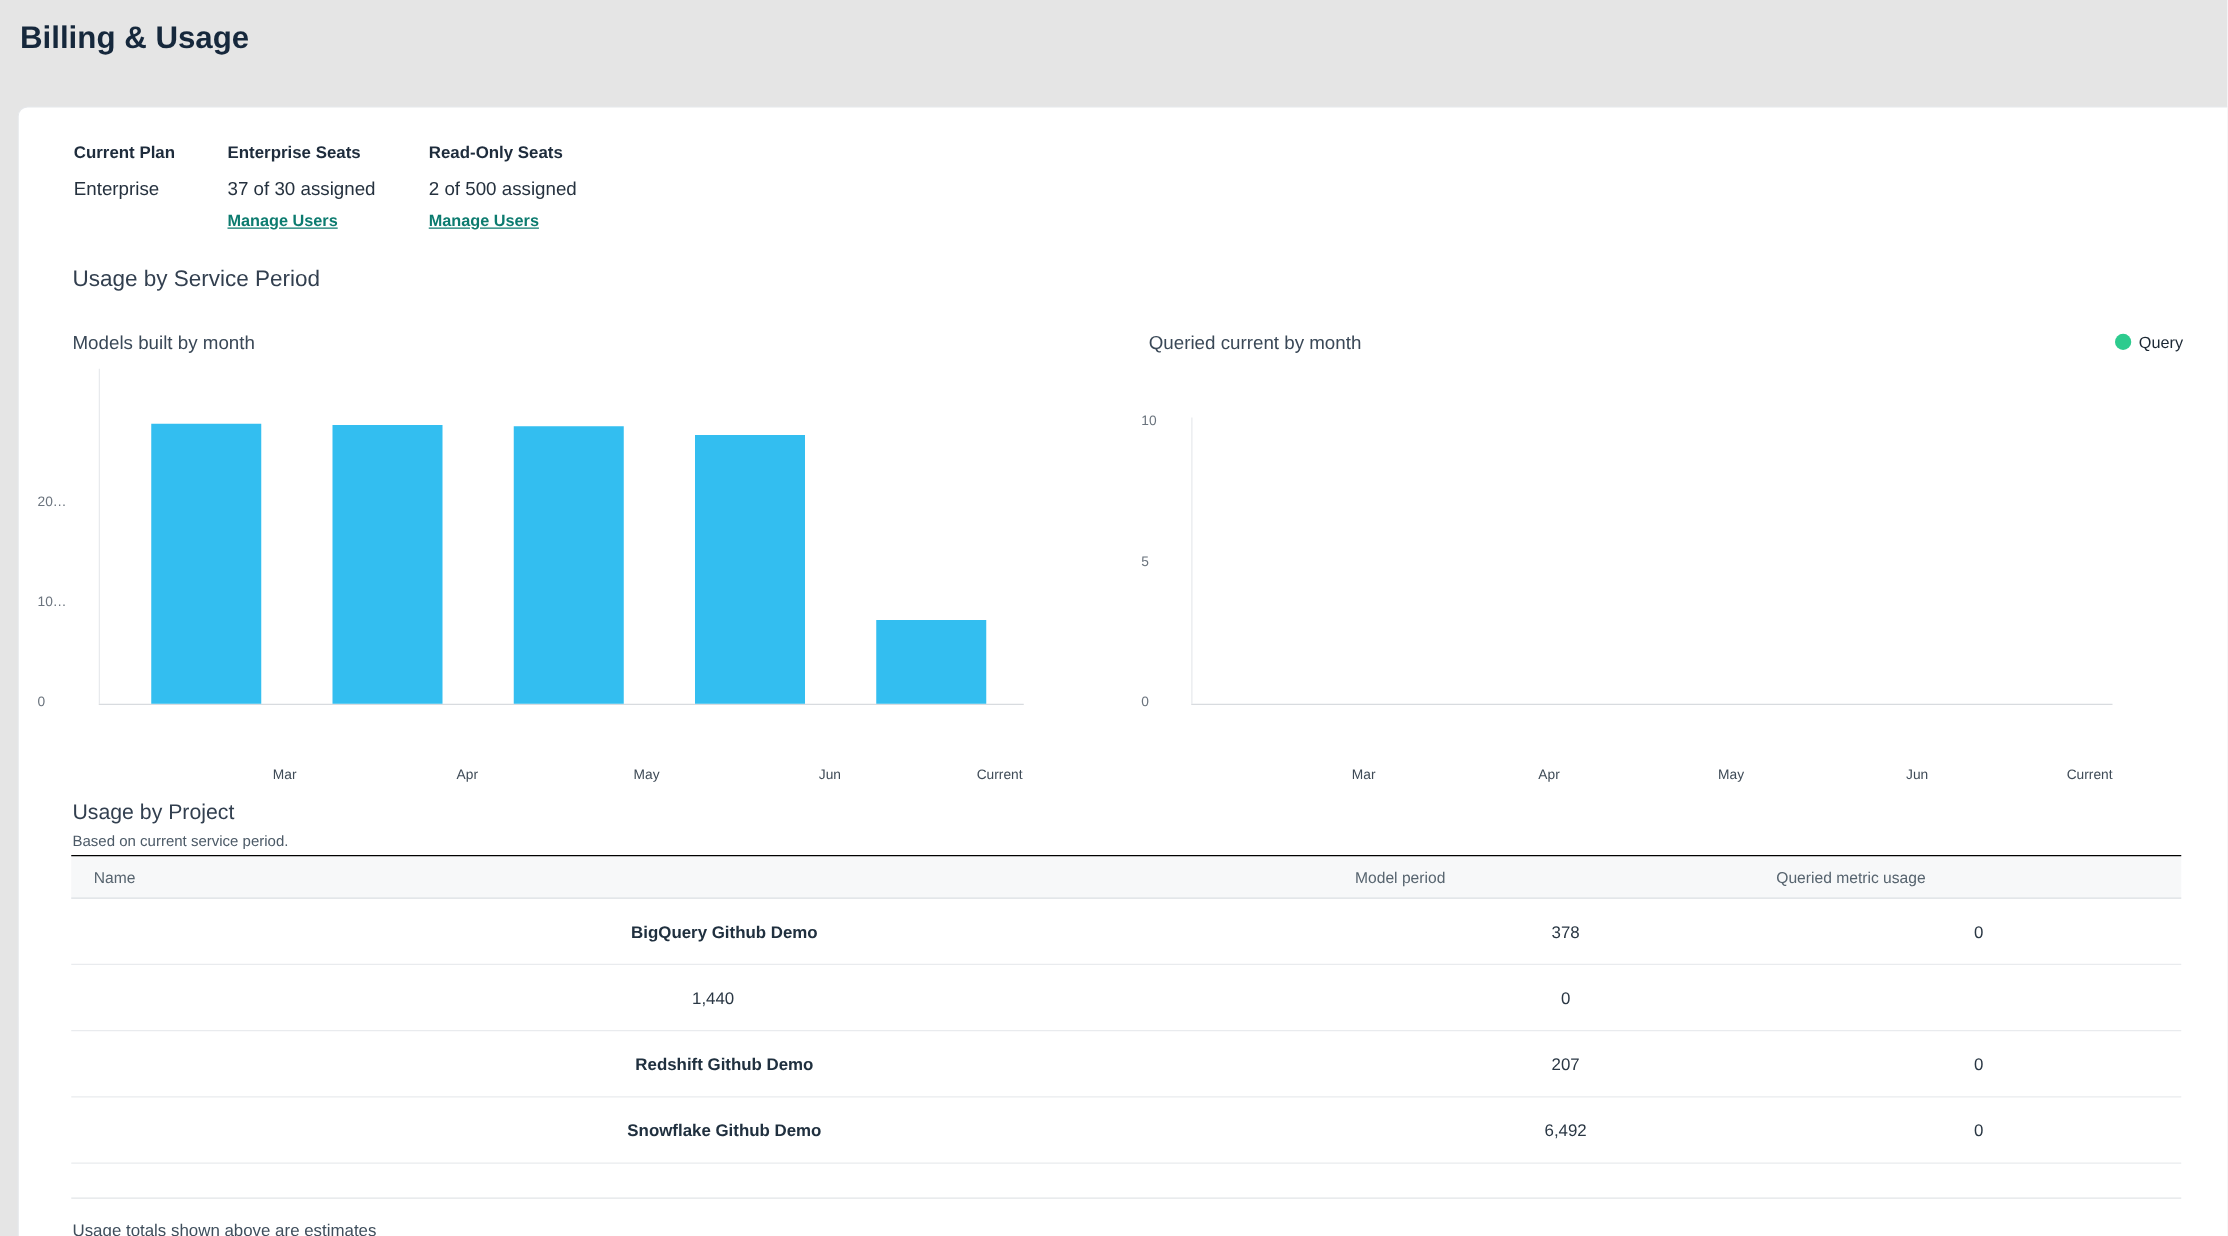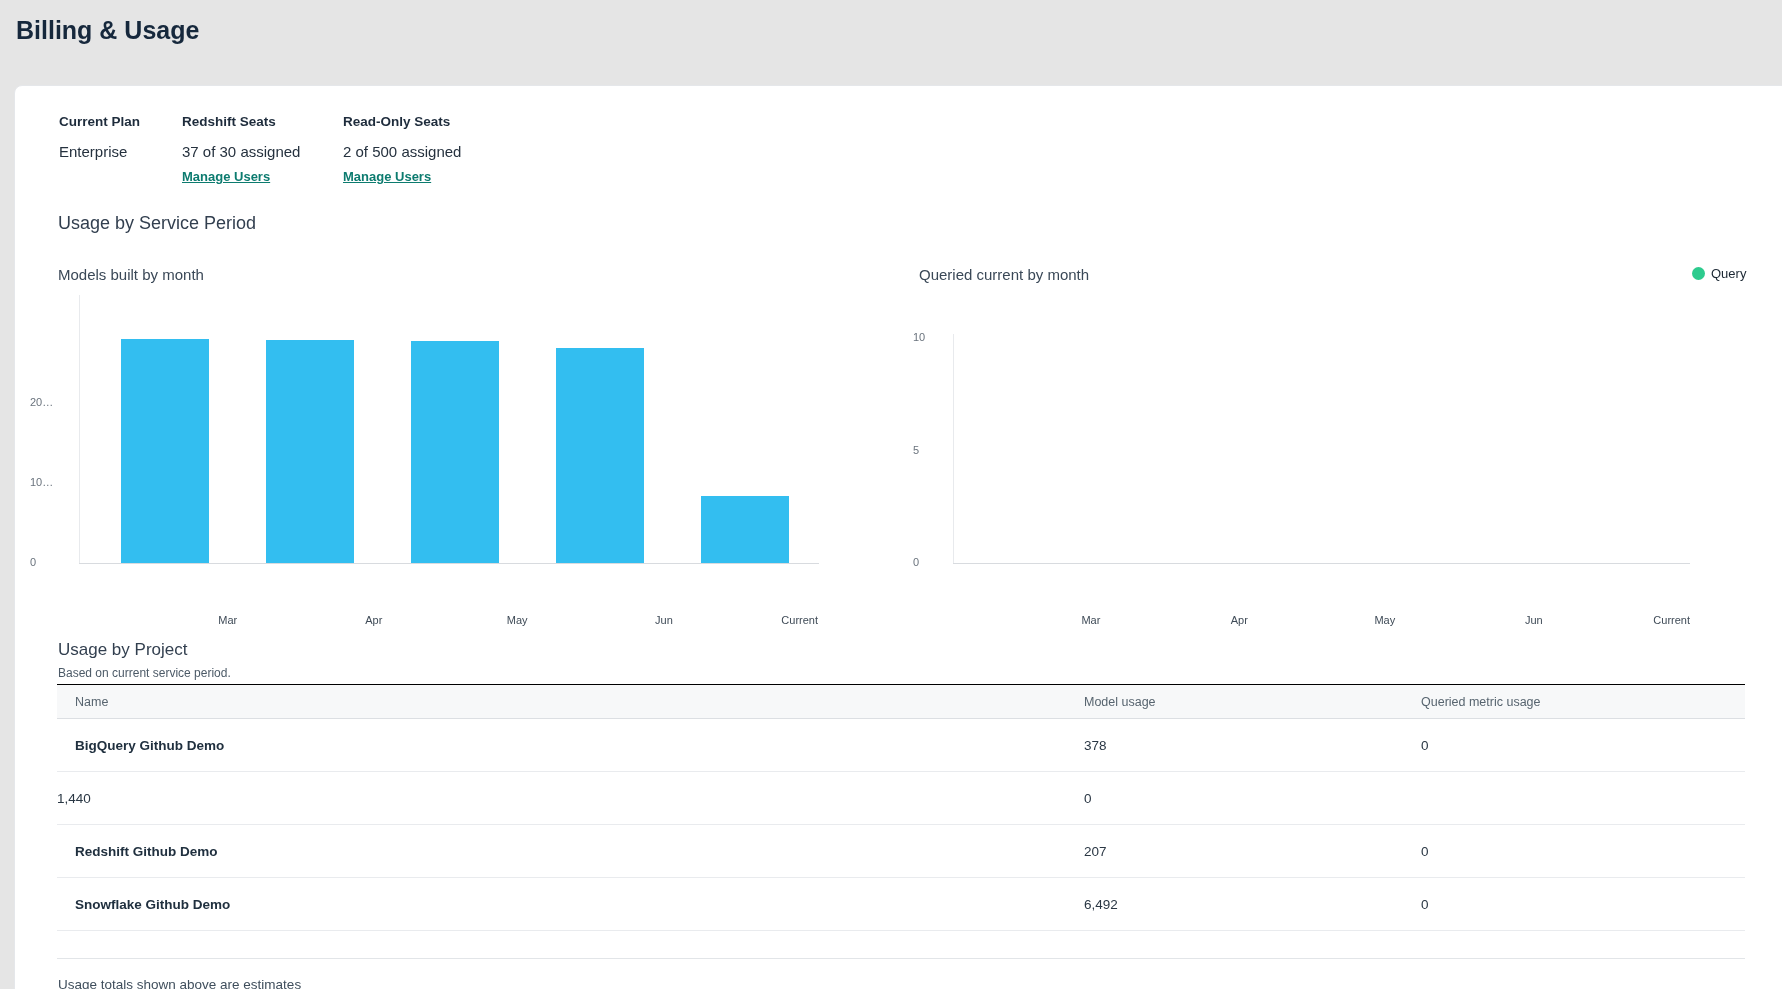--- a/index.html
+++ b/index.html
@@ -39,37 +39,37 @@
   .xlabel { flex:1 1 0; text-align:right; font-size:11px; color:#3f4b57;margin-top:44px; }
 
   
   .proj-subtitle { position:absolute; left:58px; top:666px; font-size:12px; color:#4c5a67; }
   .ptable { position:absolute; left:57px; top:684px; width:1688px; }
   .thead { display:grid; grid-template-columns:1027px 337px auto; height:35px; align-items:center;
            background:#f7f8f9; border-top:1px solid #000000; border-bottom:1px solid #dcdfe3; }
   .thcell { font-size:12.5px; color:#57646f; }
   .thcell:first-child { padding-left:18px; }
   .trow { display:grid; grid-template-columns:1027px 337px auto; height:53px; align-items:center;
-          border-bottom:1px solid #e9ebee; }
+          border-bottom:1px solid #e9ebee;text-align:center; }
   .tname { padding-left:18px; font-size:13.5px; font-weight:700; color:#20303f; }
   .tval { font-size:13.5px; color:#2a3744; }
   .bottom-divider { position:absolute; left:57px; top:958px; width:1688px; height:1px; background:#e2e5e8; }
   .footer-note { position:absolute; left:58px; top:977px; font-size:13.5px; color:#3f4e5c; }
 </style>
 </head>
 <body>
 
 <div class="page">
 
   <div class="page-title">Billing &amp; Usage</div>
 
   <div class="card"></div>
 
   <div class="plan-col-label" style="left:59px">Current Plan</div>
-  <div class="plan-col-label" style="left:182px">Redshift Seats</div>
+  <div class="plan-col-label" style="left:182px">Enterprise Seats</div>
   <div class="plan-col-label" style="left:343px">Read-Only Seats</div>
   <div class="plan-col-value" style="left:59px">Enterprise</div>
   <div class="plan-col-value" style="left:182px">37 of 30 assigned</div>
   <div class="plan-col-value" style="left:343px">2 of 500 assigned</div>
   <a class="manage-link" style="left:182px">Manage Users</a>
   <a class="manage-link" style="left:343px">Manage Users</a>
 
   <div class="section-title" style="top:213px">Usage by Service Period</div>
 
   <div class="chart-title" style="left:58px">Models built by month</div>
@@ -128,21 +128,21 @@
       <div class="xlabel">Jun</div>
       <div class="xlabel">Current</div>
     </div>
 
   <div class="section-title" style="top:640px; font-size:17px">Usage by Project</div>
   <div class="proj-subtitle">Based on current service period.</div>
 
   <div class="ptable">
     <div class="thead">
       <div class="thcell">Name</div>
-      <div class="thcell">Model usage</div>
+      <div class="thcell">Model period</div>
       <div class="thcell">Queried metric usage</div>
     </div>
     <div id="table-body">
         <div class="trow">
           <div class="tcell tname">BigQuery Github Demo</div>
           <div class="tcell tval">378</div>
           <div class="tcell tval">0</div>
         </div>
         <div class="trow">
           <div class="tcell tval">1,440</div>

